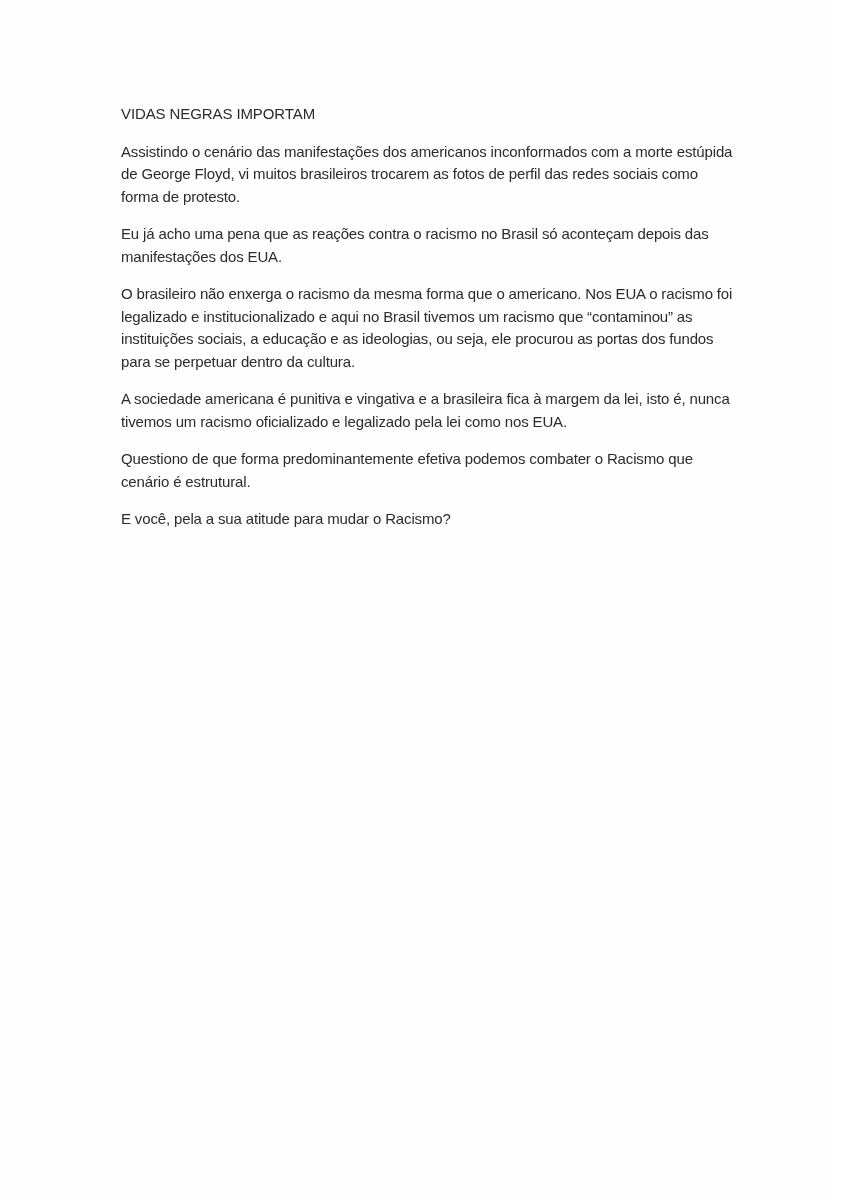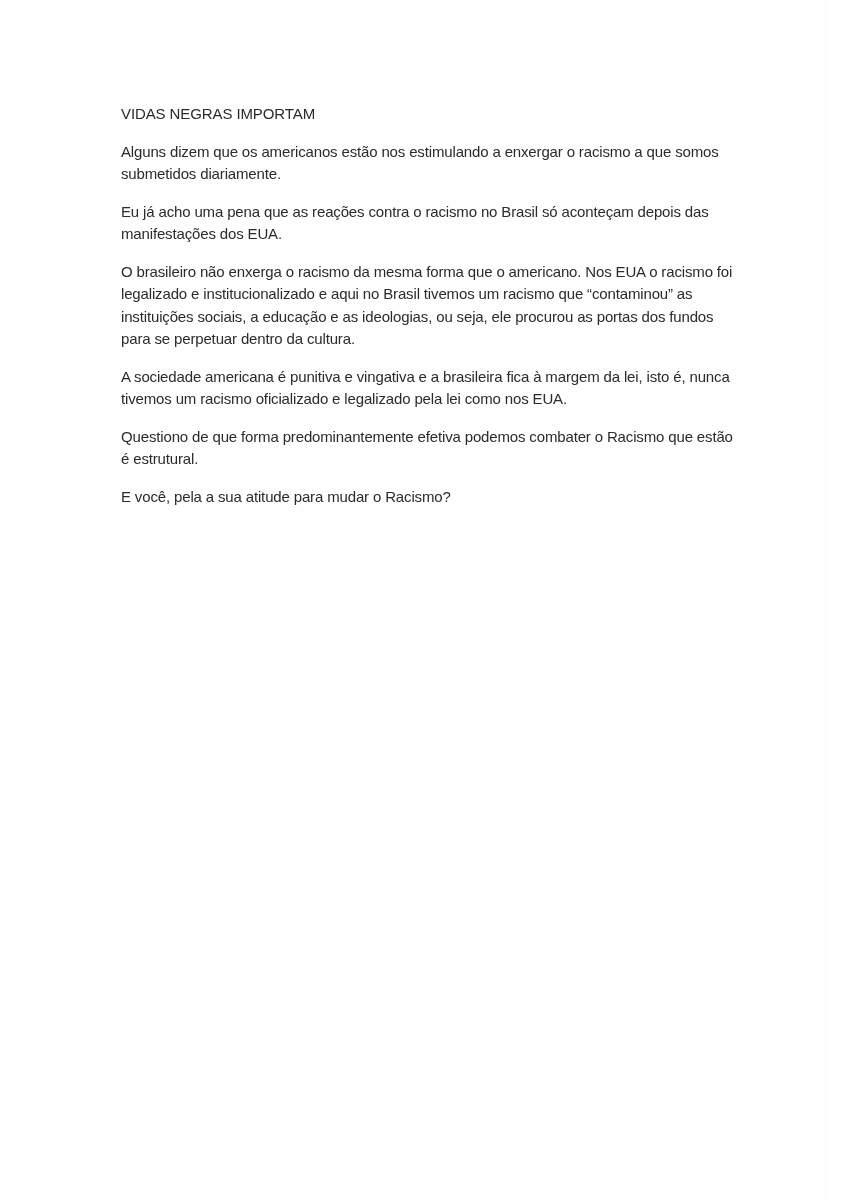--- a/index.html
+++ b/index.html
@@ -36,21 +36,21 @@
     margin: 0 0 15px 0;
   }
 </style>
 </head>
 <body>
 
 <div class="page">
   <div class="content">
     <h1 class="doc-title">VIDAS NEGRAS IMPORTAM</h1>
     <div class="paragraphs">
-        <p>Alguns dizem que os americanos estão nos estimulando a enxergar o racismo a que somos submetidos diariamente.</p>
+        <p>Assistindo o cenário das manifestações dos americanos inconformados com a morte estúpida de George Floyd, vi muitos brasileiros trocarem as fotos de perfil das redes sociais como forma de protesto.</p>
         <p>Eu já acho uma pena que as reações contra o racismo no Brasil só aconteçam depois das manifestações dos EUA.</p>
         <p>O brasileiro não enxerga o racismo da mesma forma que o americano. Nos EUA o racismo foi legalizado e institucionalizado e aqui no Brasil tivemos um racismo que “contaminou” as instituições sociais, a educação e as ideologias, ou seja, ele procurou as portas dos fundos para se perpetuar dentro da cultura.</p>
         <p>A sociedade americana é punitiva e vingativa e a brasileira fica à margem da lei, isto é, nunca tivemos um racismo oficializado e legalizado pela lei como nos EUA.</p>
-        <p>Questiono de que forma predominantemente efetiva podemos combater o Racismo que estão é estrutural.</p>
+        <p>Questiono de que forma predominantemente efetiva podemos combater o Racismo que cenário é estrutural.</p>
         <p>E você, pela a sua atitude para mudar o Racismo?</p>
       </div>
   </div>
 </div>
 
 </body></html>

